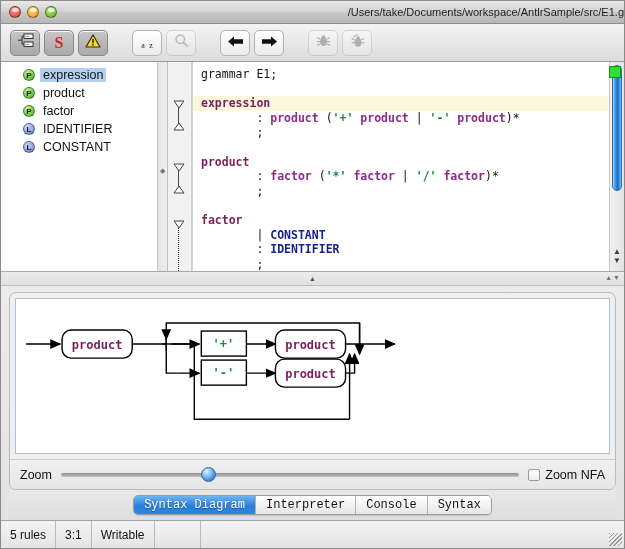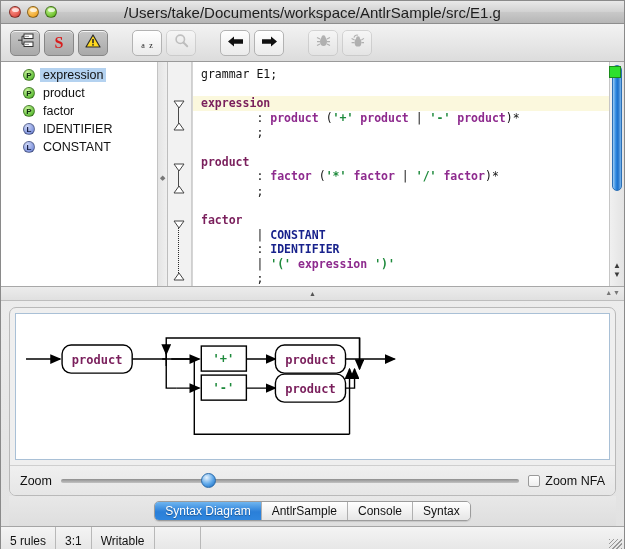--- a/index.html
+++ b/index.html
@@ -30,22 +30,22 @@
   }
   .light::after {
     content: ""; position: absolute; left: 2px; top: 1px;
     width: 7px; height: 4px; border-radius: 50%;
     background: rgba(255,255,255,.72);
   }
   .l-close { background: radial-gradient(circle at 35% 30%, #ff9a8f, #e0534a 70%, #b8322b); }
   .l-min   { background: radial-gradient(circle at 35% 30%, #ffd98a, #f0a92e 70%, #c57d10); }
   .l-max   { background: radial-gradient(circle at 35% 30%, #bdf08a, #6fc22e 70%, #4a930f); }
   .title {
-    position: absolute; left: 0; right: 0; text-align: center;
-    font-size: 15px; color: #1d1d1d;
+    position: absolute; left: 0; right: 0; text-align: right;
+    font-size: 11px; color: #1d1d1d;
   }
 
   
   .toolbar {
     height: 38px; flex: 0 0 38px;
     background: linear-gradient(to bottom, #f3f3f3, #dcdcdc);
     border-bottom: 1px solid #9a9a9a;
     display: flex; align-items: center; padding-left: 9px; gap: 5px;
   }
   .tgroup { display: flex; gap: 4px; }
@@ -217,20 +217,21 @@
   .segmented {
     display: flex; border: 1px solid #9c9c9c; border-radius: 5px;
     overflow: hidden; height: 20px;
     box-shadow: 0 1px 1px rgba(0,0,0,.12);
   }
   .seg {
     padding: 0 10px; font-size: 12px; color: #111;
     display: flex; align-items: center;
     background: linear-gradient(to bottom, #ffffff, #e6e6e6);
     border-right: 1px solid #b0b0b0;
+    font-family: Liberation Mono, monospace;
   }
   .seg:last-child { border-right: none; }
   .seg.active {
     color: #fff;
     background: linear-gradient(to bottom, #6fb5f0, #2a7fd8 55%, #2f86de);
     text-shadow: 0 1px 1px rgba(0,0,0,.35);
   }
 
   
   .statusbar {
@@ -423,21 +424,20 @@
           <div class="cl"><span class="k-pl">        : </span><span class="k-ref">product</span><span class="k-pl"> (</span><span class="k-lit">'+'</span><span class="k-pl"> </span><span class="k-ref">product</span><span class="k-pl"> | </span><span class="k-lit">'-'</span><span class="k-pl"> </span><span class="k-ref">product</span><span class="k-pl">)*</span></div>
           <div class="cl"><span class="k-pl">        ;</span></div>
           <div class="cl">&nbsp;</div>
           <div class="cl"><span class="k-rule">product</span></div>
           <div class="cl"><span class="k-pl">        : </span><span class="k-ref">factor</span><span class="k-pl"> (</span><span class="k-lit">'*'</span><span class="k-pl"> </span><span class="k-ref">factor</span><span class="k-pl"> | </span><span class="k-lit">'/'</span><span class="k-pl"> </span><span class="k-ref">factor</span><span class="k-pl">)*</span></div>
           <div class="cl"><span class="k-pl">        ;</span></div>
           <div class="cl">&nbsp;</div>
           <div class="cl"><span class="k-rule">factor</span></div>
           <div class="cl"><span class="k-pl">        | </span><span class="k-tok">CONSTANT</span></div>
           <div class="cl"><span class="k-pl">        : </span><span class="k-tok">IDENTIFIER</span></div>
-          <div class="cl"><span class="k-pl">        | </span><span class="k-lit">'('</span><span class="k-pl"> </span><span class="k-ref">expression</span><span class="k-pl"> </span><span class="k-lit">')'</span></div>
           <div class="cl"><span class="k-pl">        ;</span></div>
         </div>
 
       <div class="vscroll">
         <div class="vtrack">
           <div class="vthumb"></div>
         </div>
         <div class="varrows">
           <span class="arr">▲</span>
           <span class="arr">▼</span>
@@ -535,21 +535,21 @@
         <div class="chk-wrap">
           <span class="chk"></span>
           <span class="chk-label">Zoom NFA</span>
         </div>
       </div>
     </div>
 
     <div class="tabbar">
       <div class="segmented">
         <div class="seg active">Syntax Diagram</div>
-        <div class="seg">AntlrSample</div>
+        <div class="seg">Interpreter</div>
         <div class="seg">Console</div>
         <div class="seg">Syntax</div>
       </div>
     </div>
   </div>
 
   <div class="statusbar">
     <div class="scell">5 rules</div>
     <div class="scell">3:1</div>
     <div class="scell">Writable</div>

